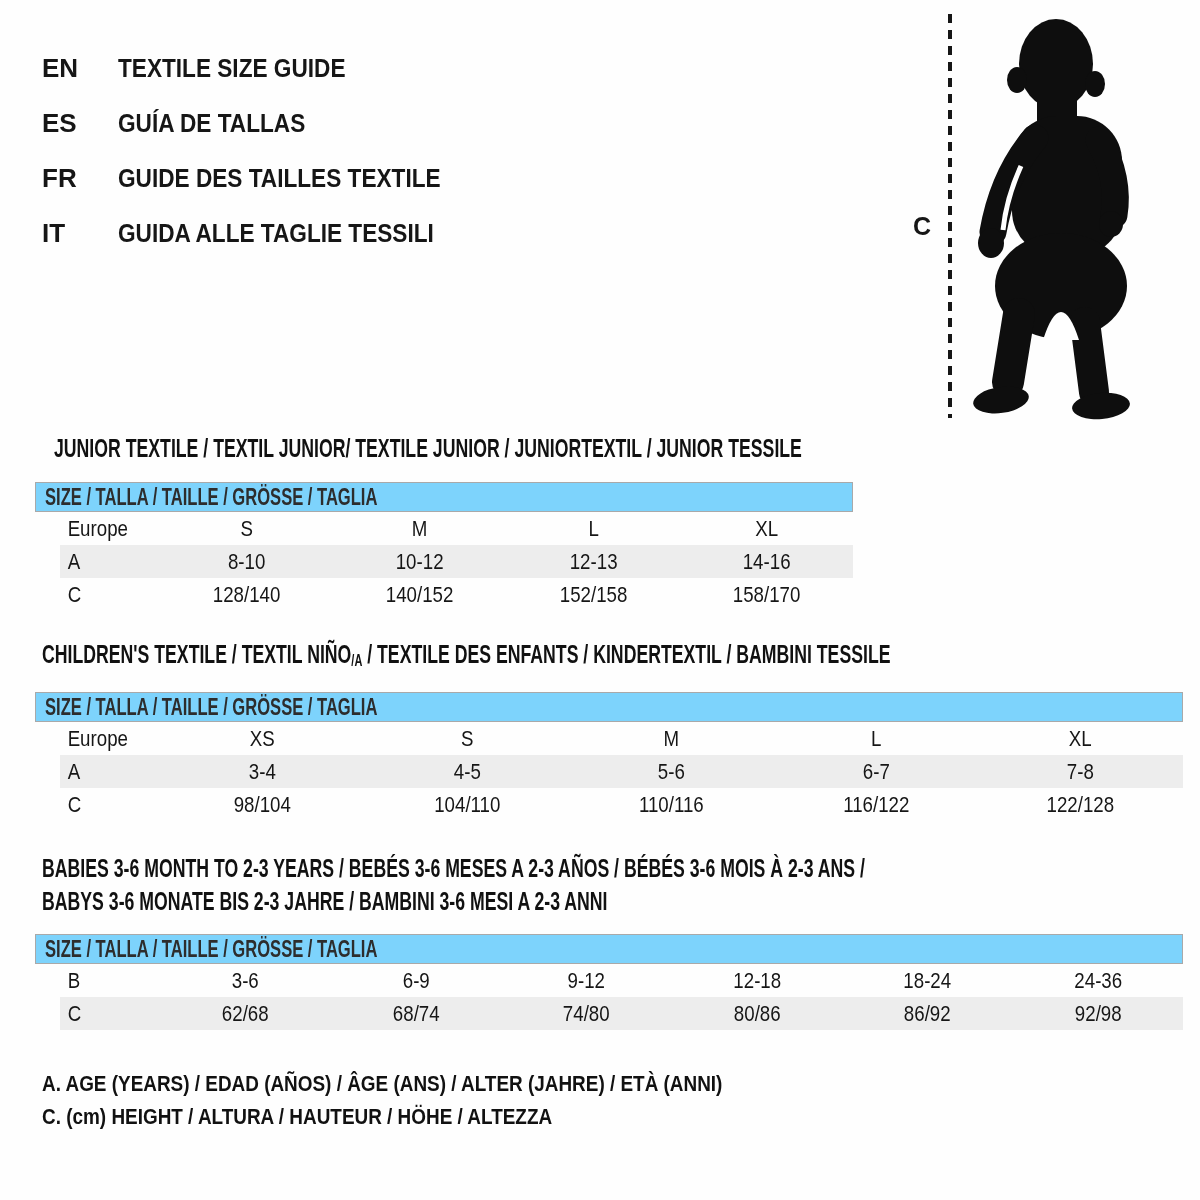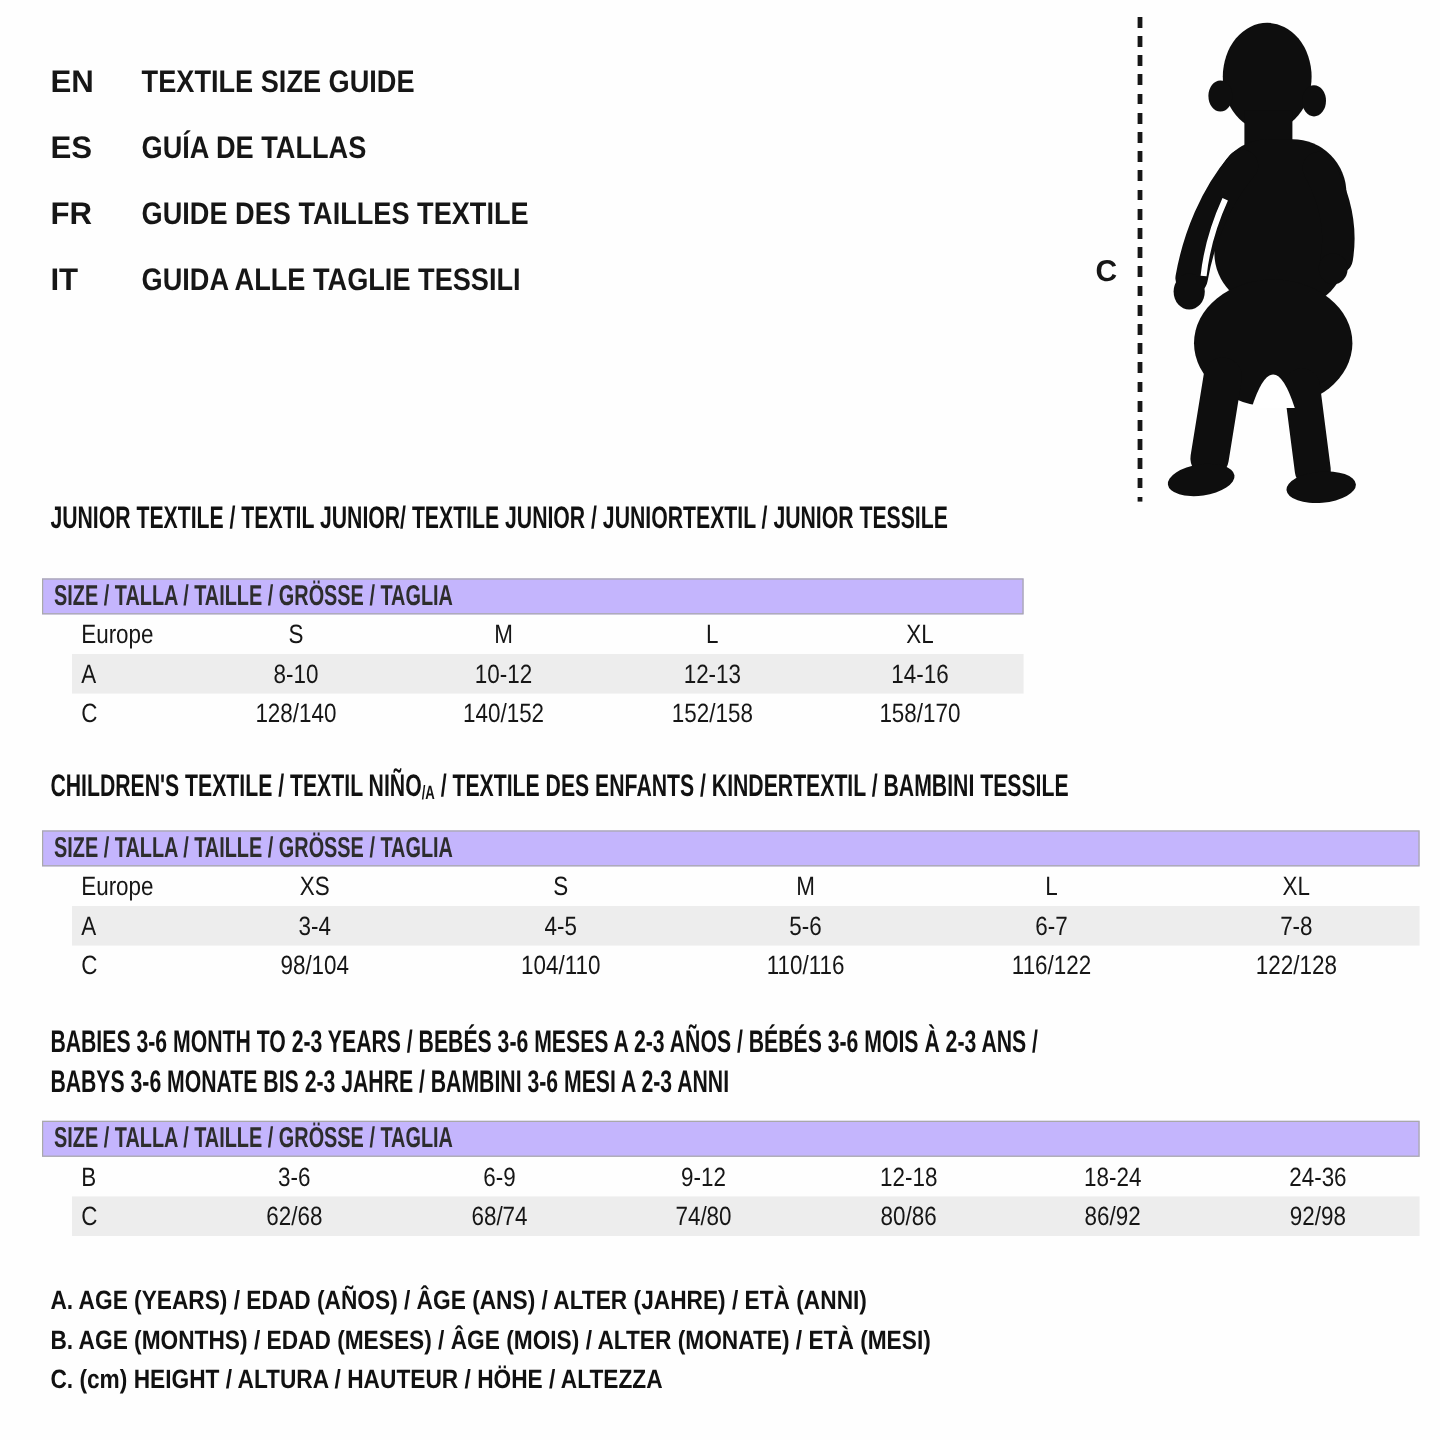--- a/index.html
+++ b/index.html
@@ -35,21 +35,21 @@
   .sec-title { position:absolute; left:42px; font-size:26px; font-weight:bold; line-height:30px; color:#111; }
   .sub-a { font-size:0.62em; position:relative; top:0.2em; }
   .two-line { line-height:33px; }
 
   
   .tbl { position:absolute; left:35px; }
   .w-junior { width:818px; }
   .w-wide { width:1148px; }
   .bar {
     height:30px; box-sizing:border-box;
-    background:#c4b5fd; border:1px solid #a9a9a9;
+    background:#7dd3fc; border:1px solid #a9a9a9;
     display:flex; align-items:center; padding-left:9px;
     font-size:24px; font-weight:bold; color:#2d2d2d;
   }
   .trow { display:flex; align-items:center; height:33px; font-size:22px; color:#161616;margin-left:25px; }
   .trow .lbl { width:100px; flex:0 0 100px; padding-left:9px; box-sizing:border-box; }
   .trow .cell { flex:1 1 0; text-align:center; }
   .stripe { background:#ededed; }
 
   
   .legend { position:absolute; left:42px; top:1071px; }
@@ -95,21 +95,21 @@
       <ellipse cx="156" cy="208" rx="12" ry="13"></ellipse>
       <ellipse cx="106" cy="270" rx="66" ry="53"></ellipse>
       <path d="M64,298 L53,366" fill="none" stroke="#0e0e0e" stroke-width="32" stroke-linecap="round"></path>
       <path d="M130,306 L139,376" fill="none" stroke="#0e0e0e" stroke-width="30" stroke-linecap="round"></path>
       <ellipse cx="46" cy="384" rx="28" ry="13" transform="rotate(-8 46 384)"></ellipse>
       <ellipse cx="146" cy="390" rx="29" ry="13" transform="rotate(-5 146 390)"></ellipse>
       <path d="M88,324 Q106,268 124,324 Z" fill="#ffffff"></path>
     </g>
   </svg>
 
-  <div class="sec-title" style="top:416px;">
+  <div class="sec-title" style="top:433px;margin-left:12px;">
     <div class="cl68">JUNIOR TEXTILE / TEXTIL JUNIOR/ TEXTILE JUNIOR / JUNIORTEXTIL / JUNIOR TESSILE</div>
   </div>
   <div class="tbl w-junior" style="top:482px;">
     <div class="bar">
       <span class="cl69">SIZE / TALLA / TAILLE / GRÖSSE / TAGLIA</span>
     </div>
     <div class="trow">
       <div class="lbl cl85">Europe</div>
       <div class="cell cx85">S</div>
       <div class="cell cx85">M</div>
@@ -191,20 +191,17 @@
       <div class="cell cx85">86/92</div>
       <div class="cell cx85">92/98</div>
     </div>
   </div>
 
   <div class="legend">
     <div class="legend-line">
       <span class="cl86">A. AGE (YEARS) / EDAD (AÑOS) / ÂGE (ANS) / ALTER (JAHRE) / ETÀ (ANNI)</span>
     </div>
     <div class="legend-line">
-      <span class="cl86">B. AGE (MONTHS) / EDAD (MESES) / ÂGE (MOIS) / ALTER (MONATE) / ETÀ (MESI)</span>
-    </div>
-    <div class="legend-line">
       <span class="cl86">C. (cm) HEIGHT / ALTURA / HAUTEUR / HÖHE / ALTEZZA</span>
     </div>
   </div>
 
 </div>
 
 </body></html>

